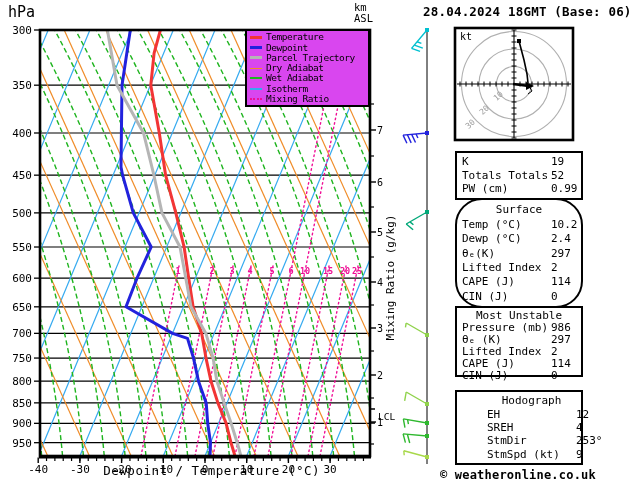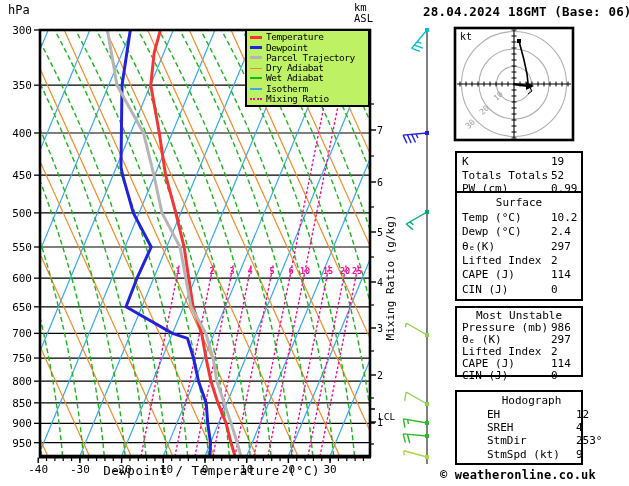--- a/index.html
+++ b/index.html
@@ -7,21 +7,21 @@
        font-family:"DejaVu Sans Mono",monospace;color:#000;overflow:hidden;}
   .lbl{position:absolute;white-space:pre;}
   #chart-svg{position:absolute;left:0;top:0;}
   .page-title{font-weight:bold;font-size:12.5px;letter-spacing:.5px;}
   .date-title{font-weight:bold;font-size:12.5px;letter-spacing:.2px;}
   .unit-lbl{font-size:10.5px;line-height:11px;text-align:left;}
   .axis-title{font-size:12.5px;text-align:right;letter-spacing:.5px;}
   .vert-lbl{font-size:11px;transform:rotate(-90deg);transform-origin:center;
             width:130px;text-align:center;}
   .legend{position:absolute;left:245px;top:29px;width:125px;height:78px;
-          border:2px solid #000;background:#bef264;box-sizing:border-box;
+          border:2px solid #000;background:#d946ef;box-sizing:border-box;
           display:flex;flex-direction:column;justify-content:space-evenly;
           padding:1px 0 1px 3px;z-index:5;}
   .legend-row{display:flex;align-items:center;height:10px;}
   .legend-swatch{display:inline-block;width:12px;margin-right:4px;flex:0 0 12px;}
   .legend-text{font-size:9.5px;line-height:10px;white-space:nowrap;letter-spacing:-.5px;}
   .stats-box{position:absolute;left:455px;width:128px;border:2px solid #000;
              background:#fff;box-sizing:border-box;display:flex;flex-direction:column;
              justify-content:space-evenly;padding:1px 0;}
   .stats-title{font-size:11px;text-align:center;}
   .stats-row{position:relative;font-size:11px;line-height:12px;padding-left:5px;white-space:nowrap;}
@@ -353,21 +353,21 @@
         <text x="486" y="112" font-size="8" text-anchor="middle" font-family="DejaVu Sans Mono, monospace" fill="#9a9a9a" transform="rotate(-42 486 112)">20</text>
         <text x="472" y="126" font-size="8" text-anchor="middle" font-family="DejaVu Sans Mono, monospace" fill="#9a9a9a" transform="rotate(-42 472 126)">30</text>
         <polyline points="519,41 524,60 527,74 528,83" fill="none" stroke="#000" stroke-width="1.6"></polyline>
         <rect x="517" y="39" width="4" height="4" fill="#000"></rect>
         <line x1="513" y1="84" x2="529" y2="86" stroke="#000" stroke-width="2.6"></line>
         <polygon points="534,86 526,82 526,90" fill="#000"></polygon>
         <polyline points="529,86 532,91 528,94" fill="none" stroke="#000" stroke-width="1"></polyline>
       </g>
     </svg>
 
-  <div class="lbl" style="left:8px;top:3px;font-size:12px;">hPa</div>
+  <div class="lbl" style="left:8px;top:3px;font-size:15px;">hPa</div>
 
 
   <div class="lbl unit-lbl" style="left:354px;top:2px;width:32px;"><span>km</span><br><span>ASL</span></div>
 
   <div class="lbl date-title" style="left:423px;top:4px;">28.04.2024 18GMT (Base: 06)</div>
 
   <div class="legend" id="legend-box">
       <div class="legend-row">
         <span class="legend-swatch" style="border-top: 3px solid rgb(242, 53, 53);"></span>
         <span class="legend-text">Temperature</span>
@@ -405,21 +405,21 @@
   <div class="lbl lcl-lbl" style="left:378px;top:411px;">LCL</div>
 
   <div class="lbl axis-title" style="left:95px;top:463px;width:225px;">Dewpoint / Temperature (°C)</div>
 
   <div id="stats-panel">
       <div class="stats-box" style="top: 151px; height: 49px;">
         <div class="stats-row"><span>K</span><span class="stats-value">19</span></div>
         <div class="stats-row"><span>Totals Totals</span><span class="stats-value">52</span></div>
         <div class="stats-row"><span>PW (cm)</span><span class="stats-value">0.99</span></div>
       </div>
-      <div class="stats-box" style="top: 191px; height: 110px;">
+      <div class="stats-box" style="top: 198px; height: 110px; border-radius: 27px;">
         <div class="stats-title">Surface</div>
         <div class="stats-row"><span>Temp (°C)</span><span class="stats-value">10.2</span></div>
         <div class="stats-row"><span>Dewp (°C)</span><span class="stats-value">2.4</span></div>
         <div class="stats-row"><span>θₑ(K)</span><span class="stats-value">297</span></div>
         <div class="stats-row"><span>Lifted Index</span><span class="stats-value">2</span></div>
         <div class="stats-row"><span>CAPE (J)</span><span class="stats-value">114</span></div>
         <div class="stats-row"><span>CIN (J)</span><span class="stats-value">0</span></div>
       </div>
       <div class="stats-box" style="top: 306px; height: 71px;">
         <div class="stats-title">Most Unstable</div>

